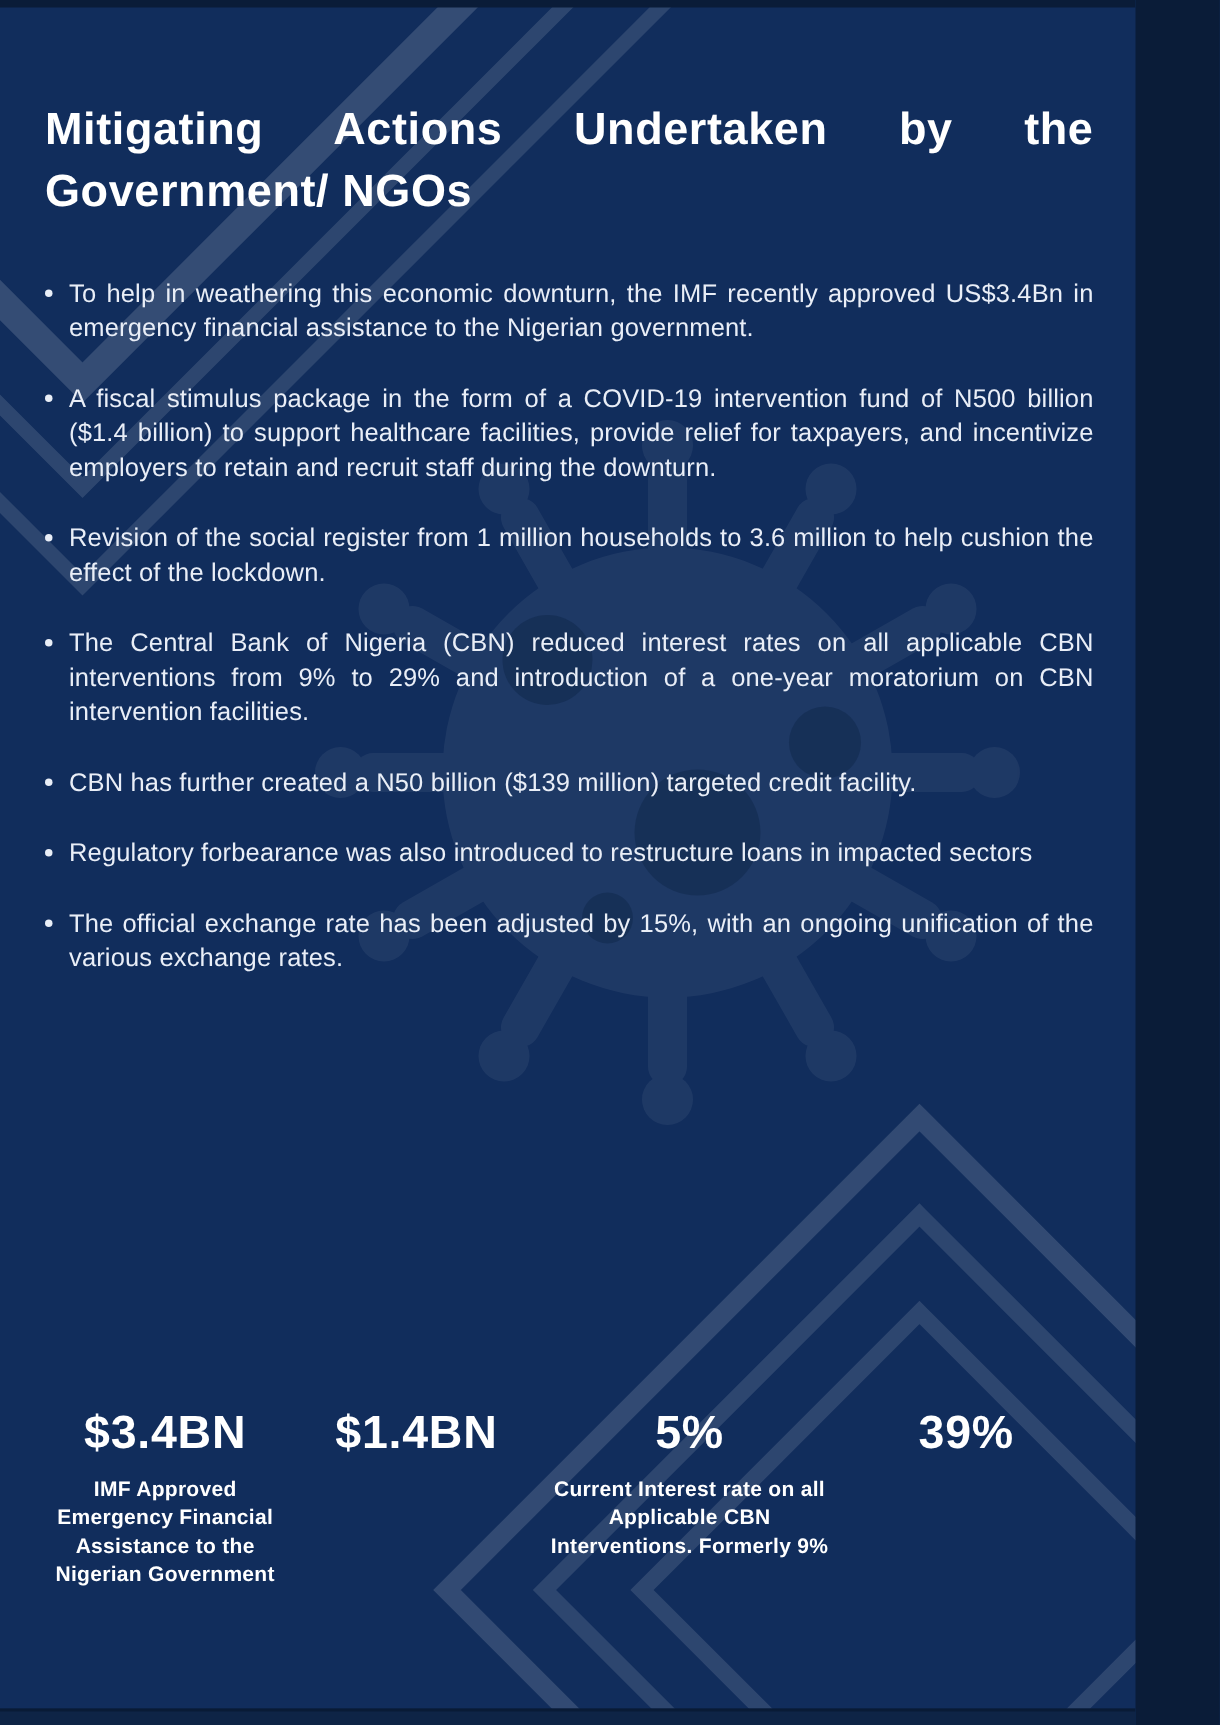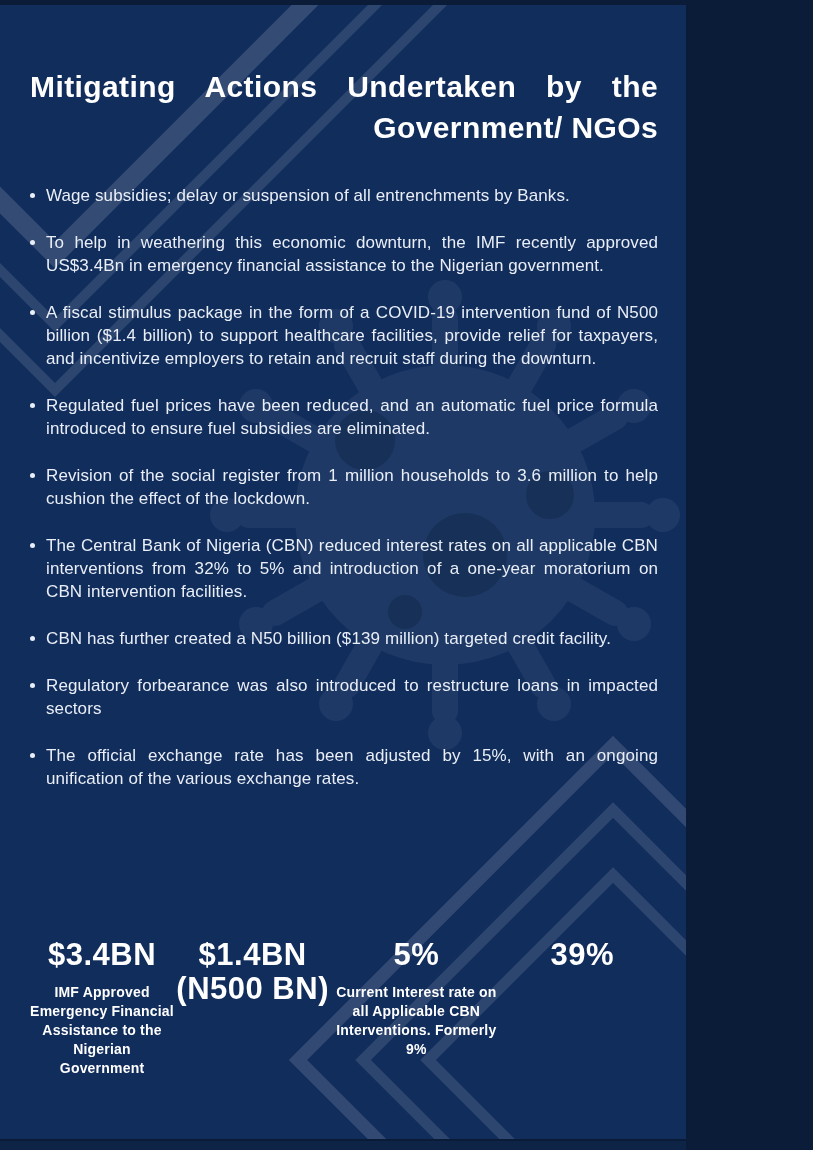--- a/index.html
+++ b/index.html
@@ -1,34 +1,34 @@
 <!DOCTYPE html>
 <html><head>
 <meta charset="utf-8">
 <style>
   html,body{margin:0;padding:0;background:#0a1c38;}
   .slide{
     position:relative;
-    width:686px;height:1150px;
+    width:757px;height:1150px;
     background:#112d5c;
     overflow:hidden;
     font-family:"Liberation Sans","DejaVu Sans",sans-serif;
     color:#ffffff;
   }
   .deco{position:absolute;inset:0;width:813px;height:1150px;pointer-events:none;}
   .edge-bar-top{position:absolute;top:0;left:0;right:0;height:5px;background:#0a1c38;}
   .edge-bar-bottom{position:absolute;bottom:0;left:0;right:0;height:9px;background:#0e2446;border-top:2px solid #091b36;}
 
   .title{
     position:absolute;left:30px;right:28px;top:66px;
     font-weight:700;font-size:30px;line-height:41px;letter-spacing:0.4px;
     color:#ffffff;
   }
   .title .t1{text-align:justify;text-align-last:justify;}
-  .title .t2{text-align:right;}
+  .title .t2{text-align:left;}
 
   .bullets{
     position:absolute;left:30px;right:28px;top:184px;
     list-style:none;margin:0;padding:0;
   }
   .bullets li{
     display:flex;gap:11px;
     margin:0 0 24px 0;
     font-size:17px;line-height:23px;letter-spacing:0.1px;
     color:#e9eef7;
@@ -120,41 +120,33 @@
   <div class="edge-bar-top"></div>
 
   <div class="title">
     <div class="t1">Mitigating Actions Undertaken by the</div>
     <div class="t2">Government/ NGOs</div>
   </div>
 
   <ul class="bullets">
     <li>
         <span class="marker"></span>
-        <span class="btext">Wage subsidies; delay or suspension of all entrenchments by Banks.</span>
-      </li>
-    <li>
-        <span class="marker"></span>
         <span class="btext">To help in weathering this economic downturn, the IMF recently approved US$3.4Bn in emergency financial assistance to the Nigerian government.</span>
       </li>
     <li>
         <span class="marker"></span>
         <span class="btext">A fiscal stimulus package in the form of a COVID-19 intervention fund of N500 billion ($1.4 billion) to support healthcare facilities, provide relief for taxpayers, and incentivize employers to retain and recruit staff during the downturn.</span>
       </li>
     <li>
         <span class="marker"></span>
-        <span class="btext">Regulated fuel prices have been reduced, and an automatic fuel price formula introduced to ensure fuel subsidies are eliminated.</span>
-      </li>
-    <li>
-        <span class="marker"></span>
         <span class="btext">Revision of the social register from 1 million households to 3.6 million to help cushion the effect of the lockdown.</span>
       </li>
     <li>
         <span class="marker"></span>
-        <span class="btext">The Central Bank of Nigeria (CBN) reduced interest rates on all applicable CBN interventions from 32% to 5% and introduction of a one-year moratorium on CBN intervention facilities.</span>
+        <span class="btext">The Central Bank of Nigeria (CBN) reduced interest rates on all applicable CBN interventions from 9% to 29% and introduction of a one-year moratorium on CBN intervention facilities.</span>
       </li>
     <li>
         <span class="marker"></span>
         <span class="btext">CBN has further created a N50 billion ($139 million) targeted credit facility.</span>
       </li>
     <li>
         <span class="marker"></span>
         <span class="btext">Regulatory forbearance was also introduced to restructure loans in impacted sectors</span>
       </li>
     <li>
@@ -163,21 +155,20 @@
       </li>
   </ul>
 
   <div class="stats">
     <div class="stat c1">
       <div class="stat-value">$3.4BN</div>
       <div class="stat-label">IMF Approved Emergency Financial Assistance to the Nigerian Government</div>
     </div>
     <div class="stat c2">
       <div class="stat-value">$1.4BN</div>
-      <div class="stat-value">(N500 BN)</div>
     </div>
     <div class="stat c3">
       <div class="stat-value">5%</div>
       <div class="stat-label">Current Interest rate on all Applicable CBN Interventions. Formerly 9%</div>
     </div>
     <div class="stat c4">
       <div class="stat-value">39%</div>
     </div>
   </div>
 

